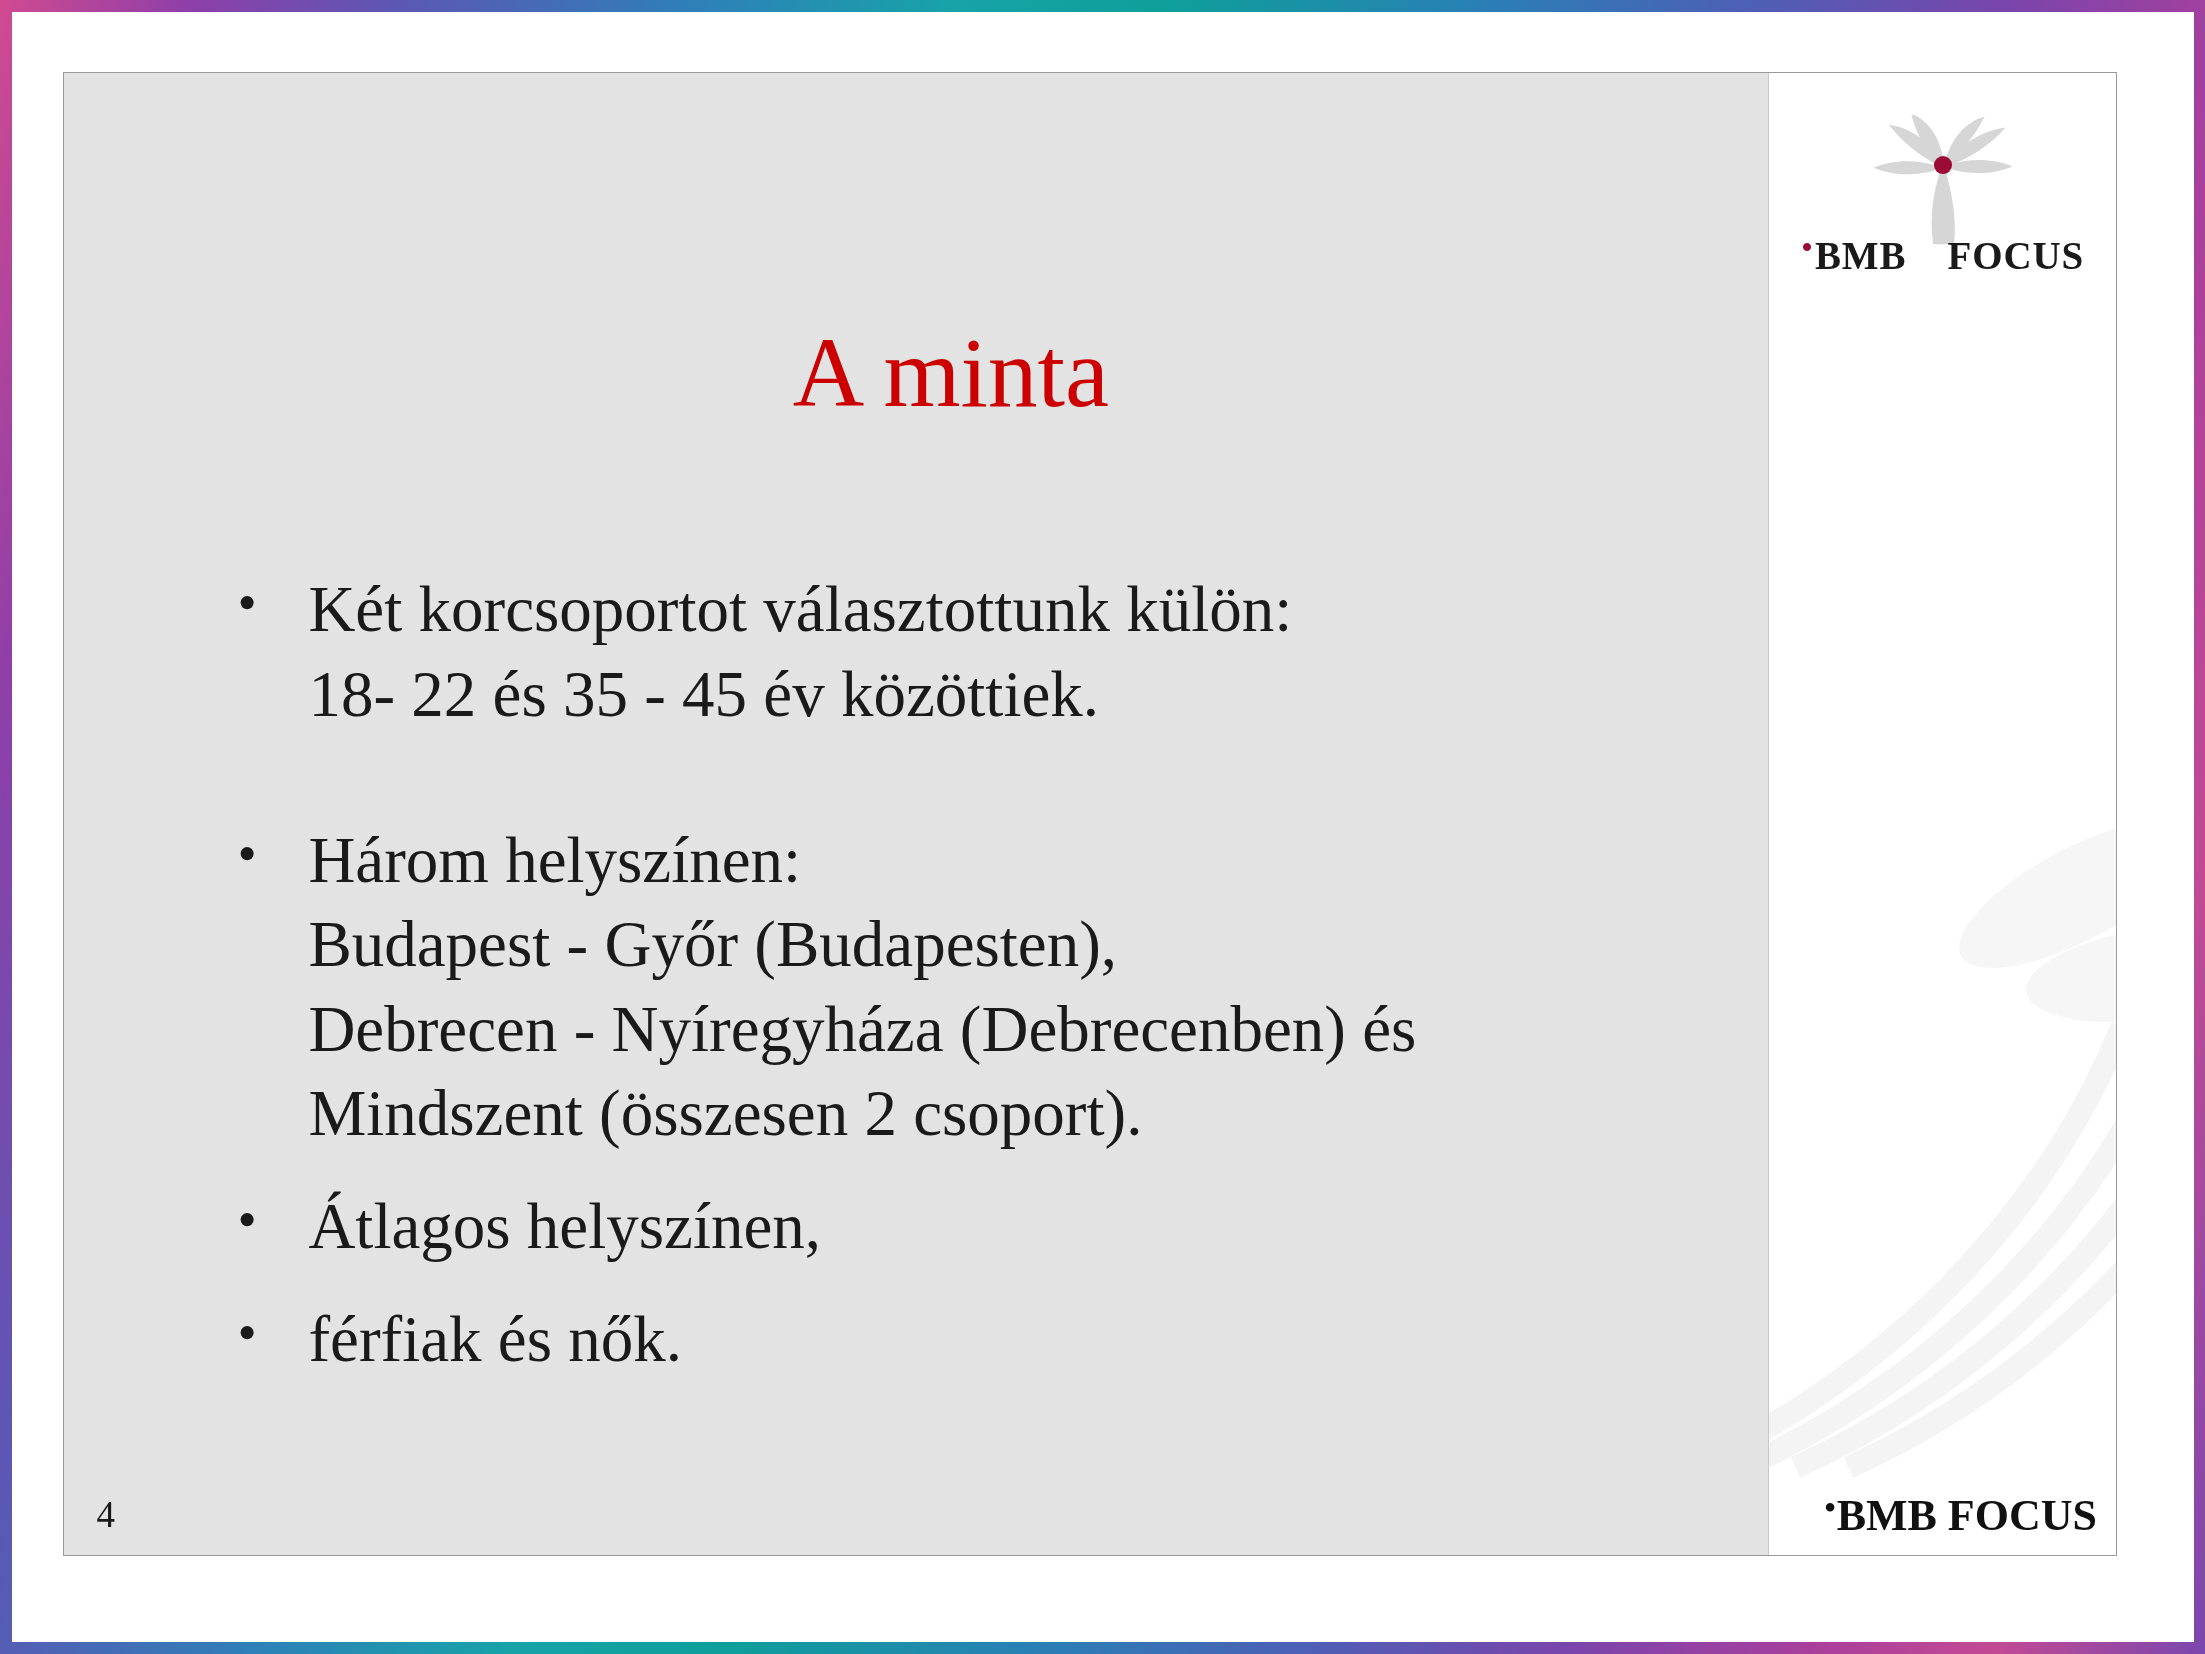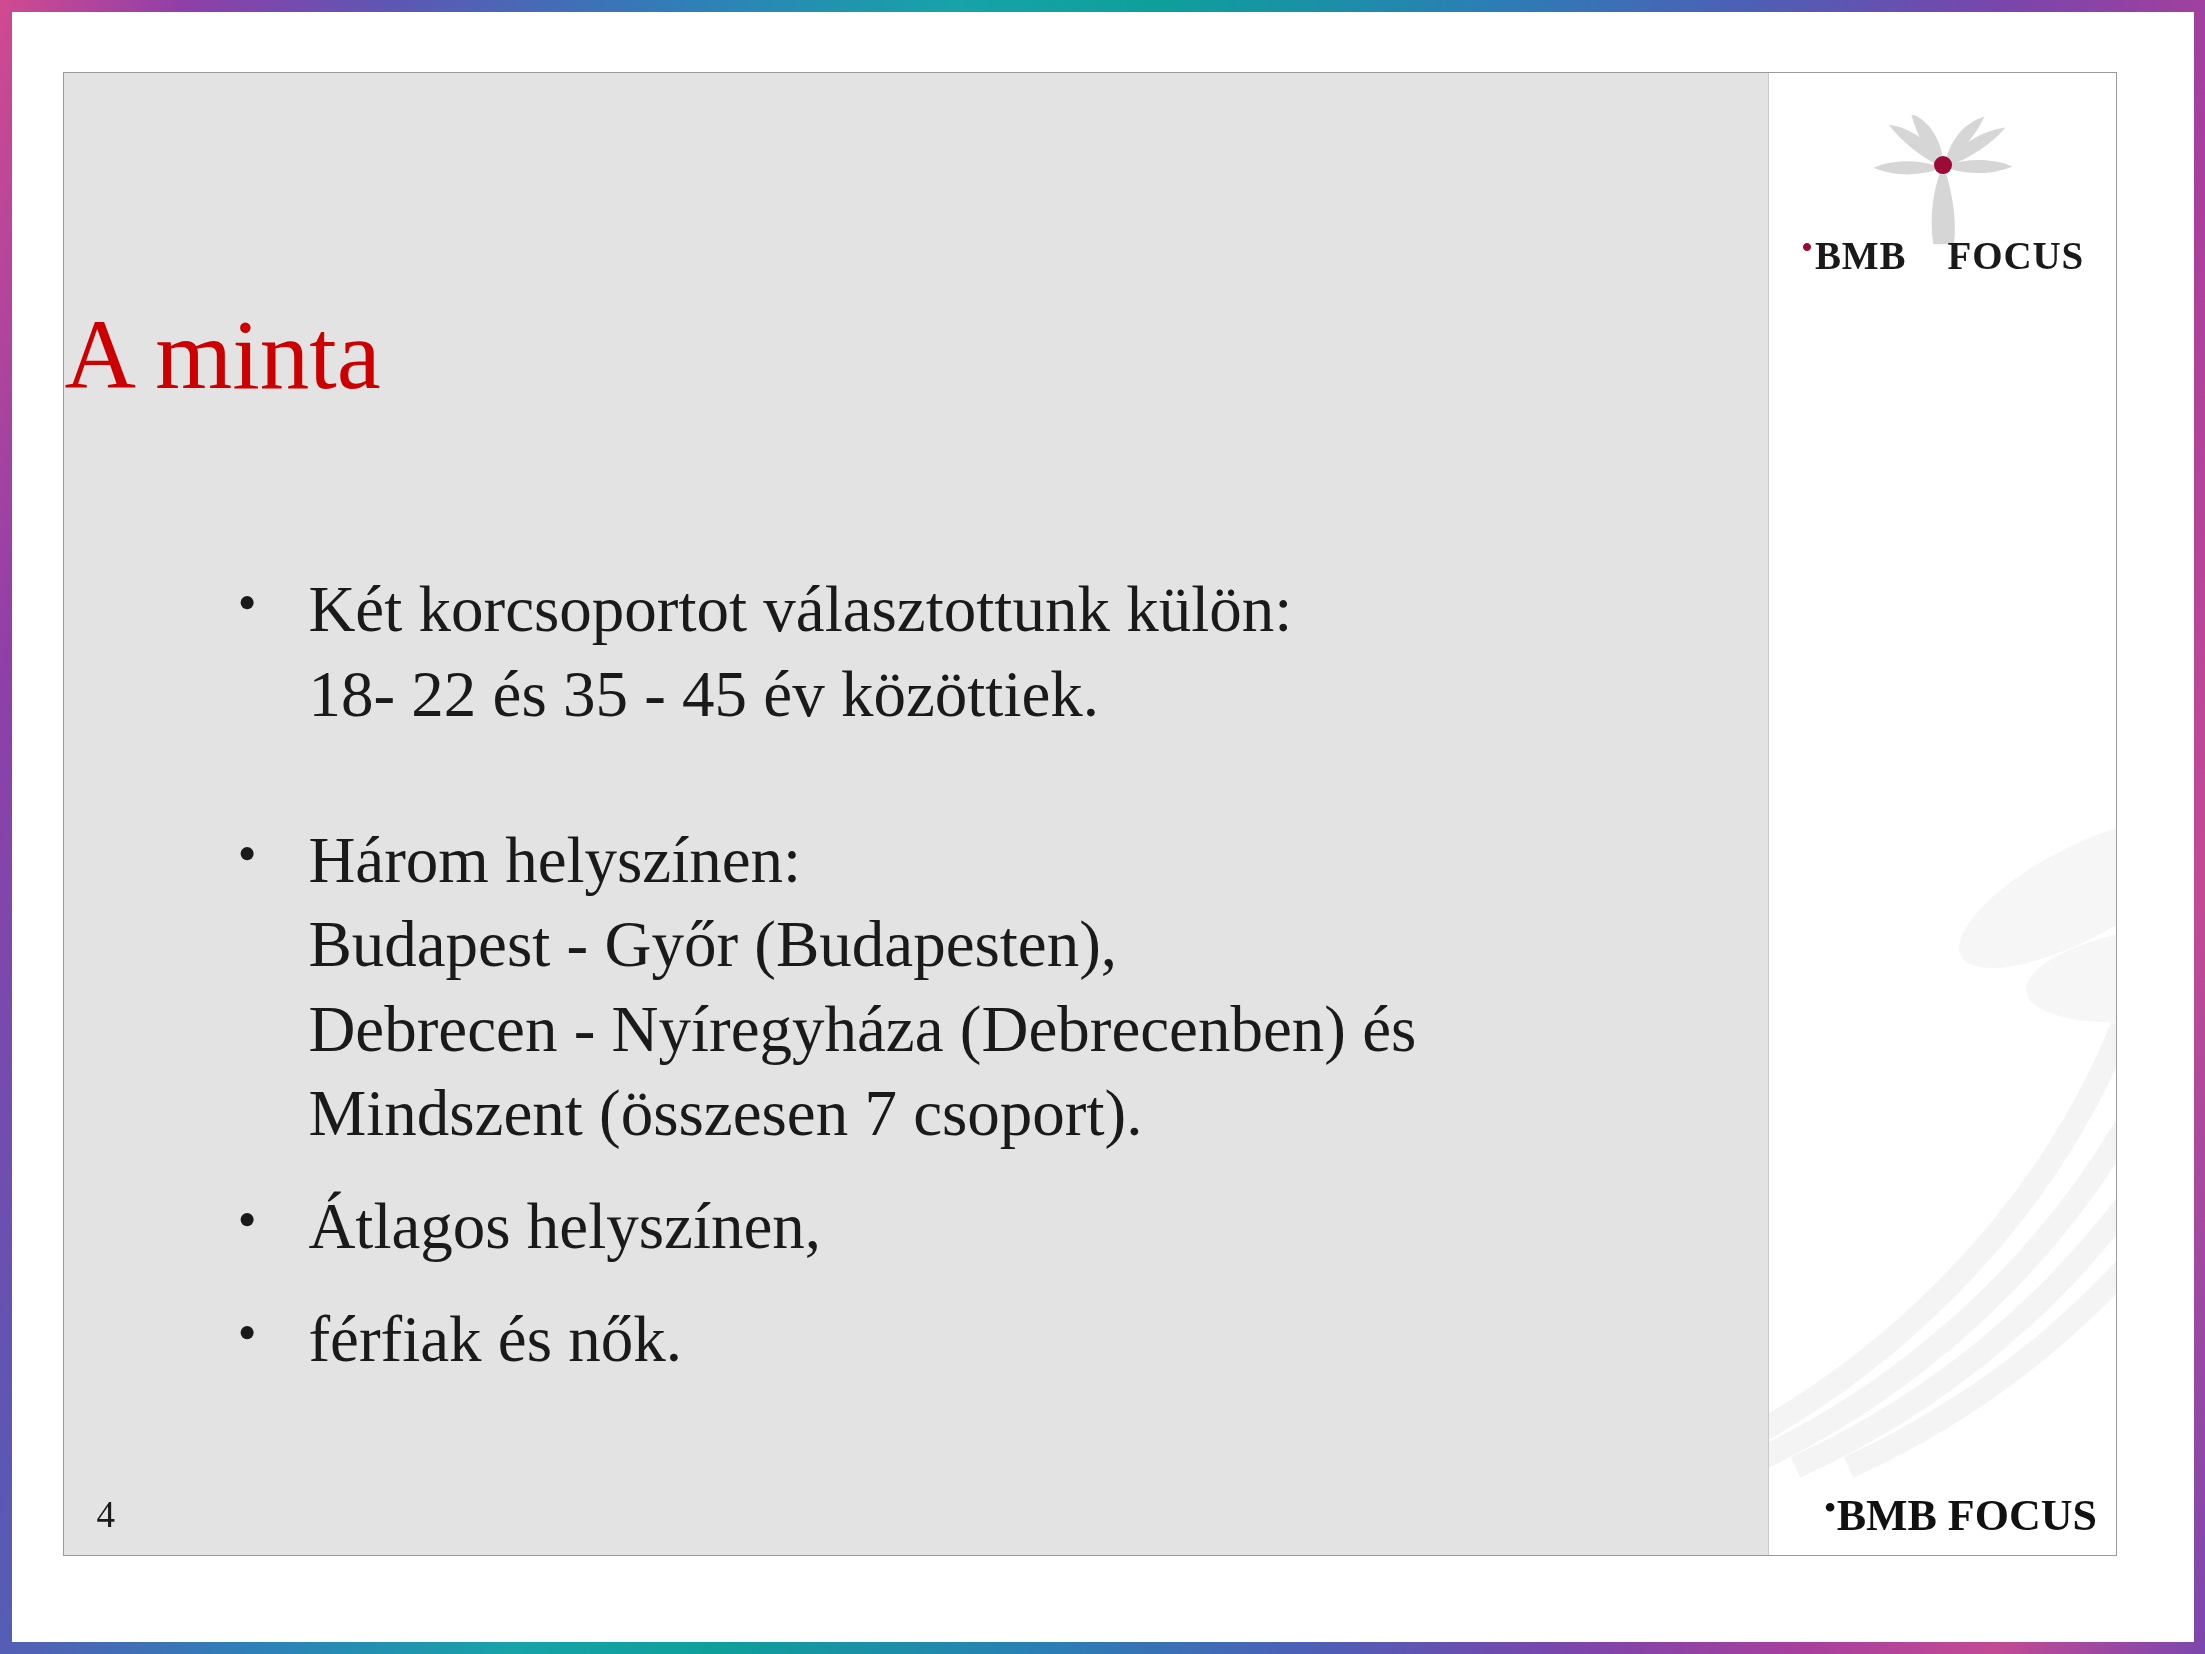--- a/index.html
+++ b/index.html
@@ -111,23 +111,23 @@
   }
   .logo-text .gap {
     display: inline-block;
     width: 41px;
   }
 
   
   .slide-title {
     position: absolute;
     left: 0;
-    top: 230px;
+    top: 248px;
     width: 1773px;
-    text-align: left;
+    text-align: center;
     font-size: 99px;
     line-height: 1.05;
     color: #cc0000;
     font-family: "Liberation Serif", serif;
   }
 
   
   .content {
     position: absolute;
     left: 173px;
@@ -236,21 +236,21 @@
  18- 22  és 35 - 45 év közöttiek.</div>
         </div>
 
         <div class="spacer-lg"></div>
 
         <div class="bullet-row">
           <div class="bullet-dot">•</div>
           <div class="bullet-text">Három helyszínen:
 Budapest - Győr (Budapesten),
 Debrecen - Nyíregyháza (Debrecenben) és
-Mindszent (összesen 7 csoport).</div>
+Mindszent (összesen 2 csoport).</div>
         </div>
 
         <div class="spacer-sm"></div>
 
         <div class="bullet-row">
           <div class="bullet-dot">•</div>
           <div class="bullet-text">Átlagos helyszínen,</div>
         </div>
 
         <div class="spacer-sm"></div>

